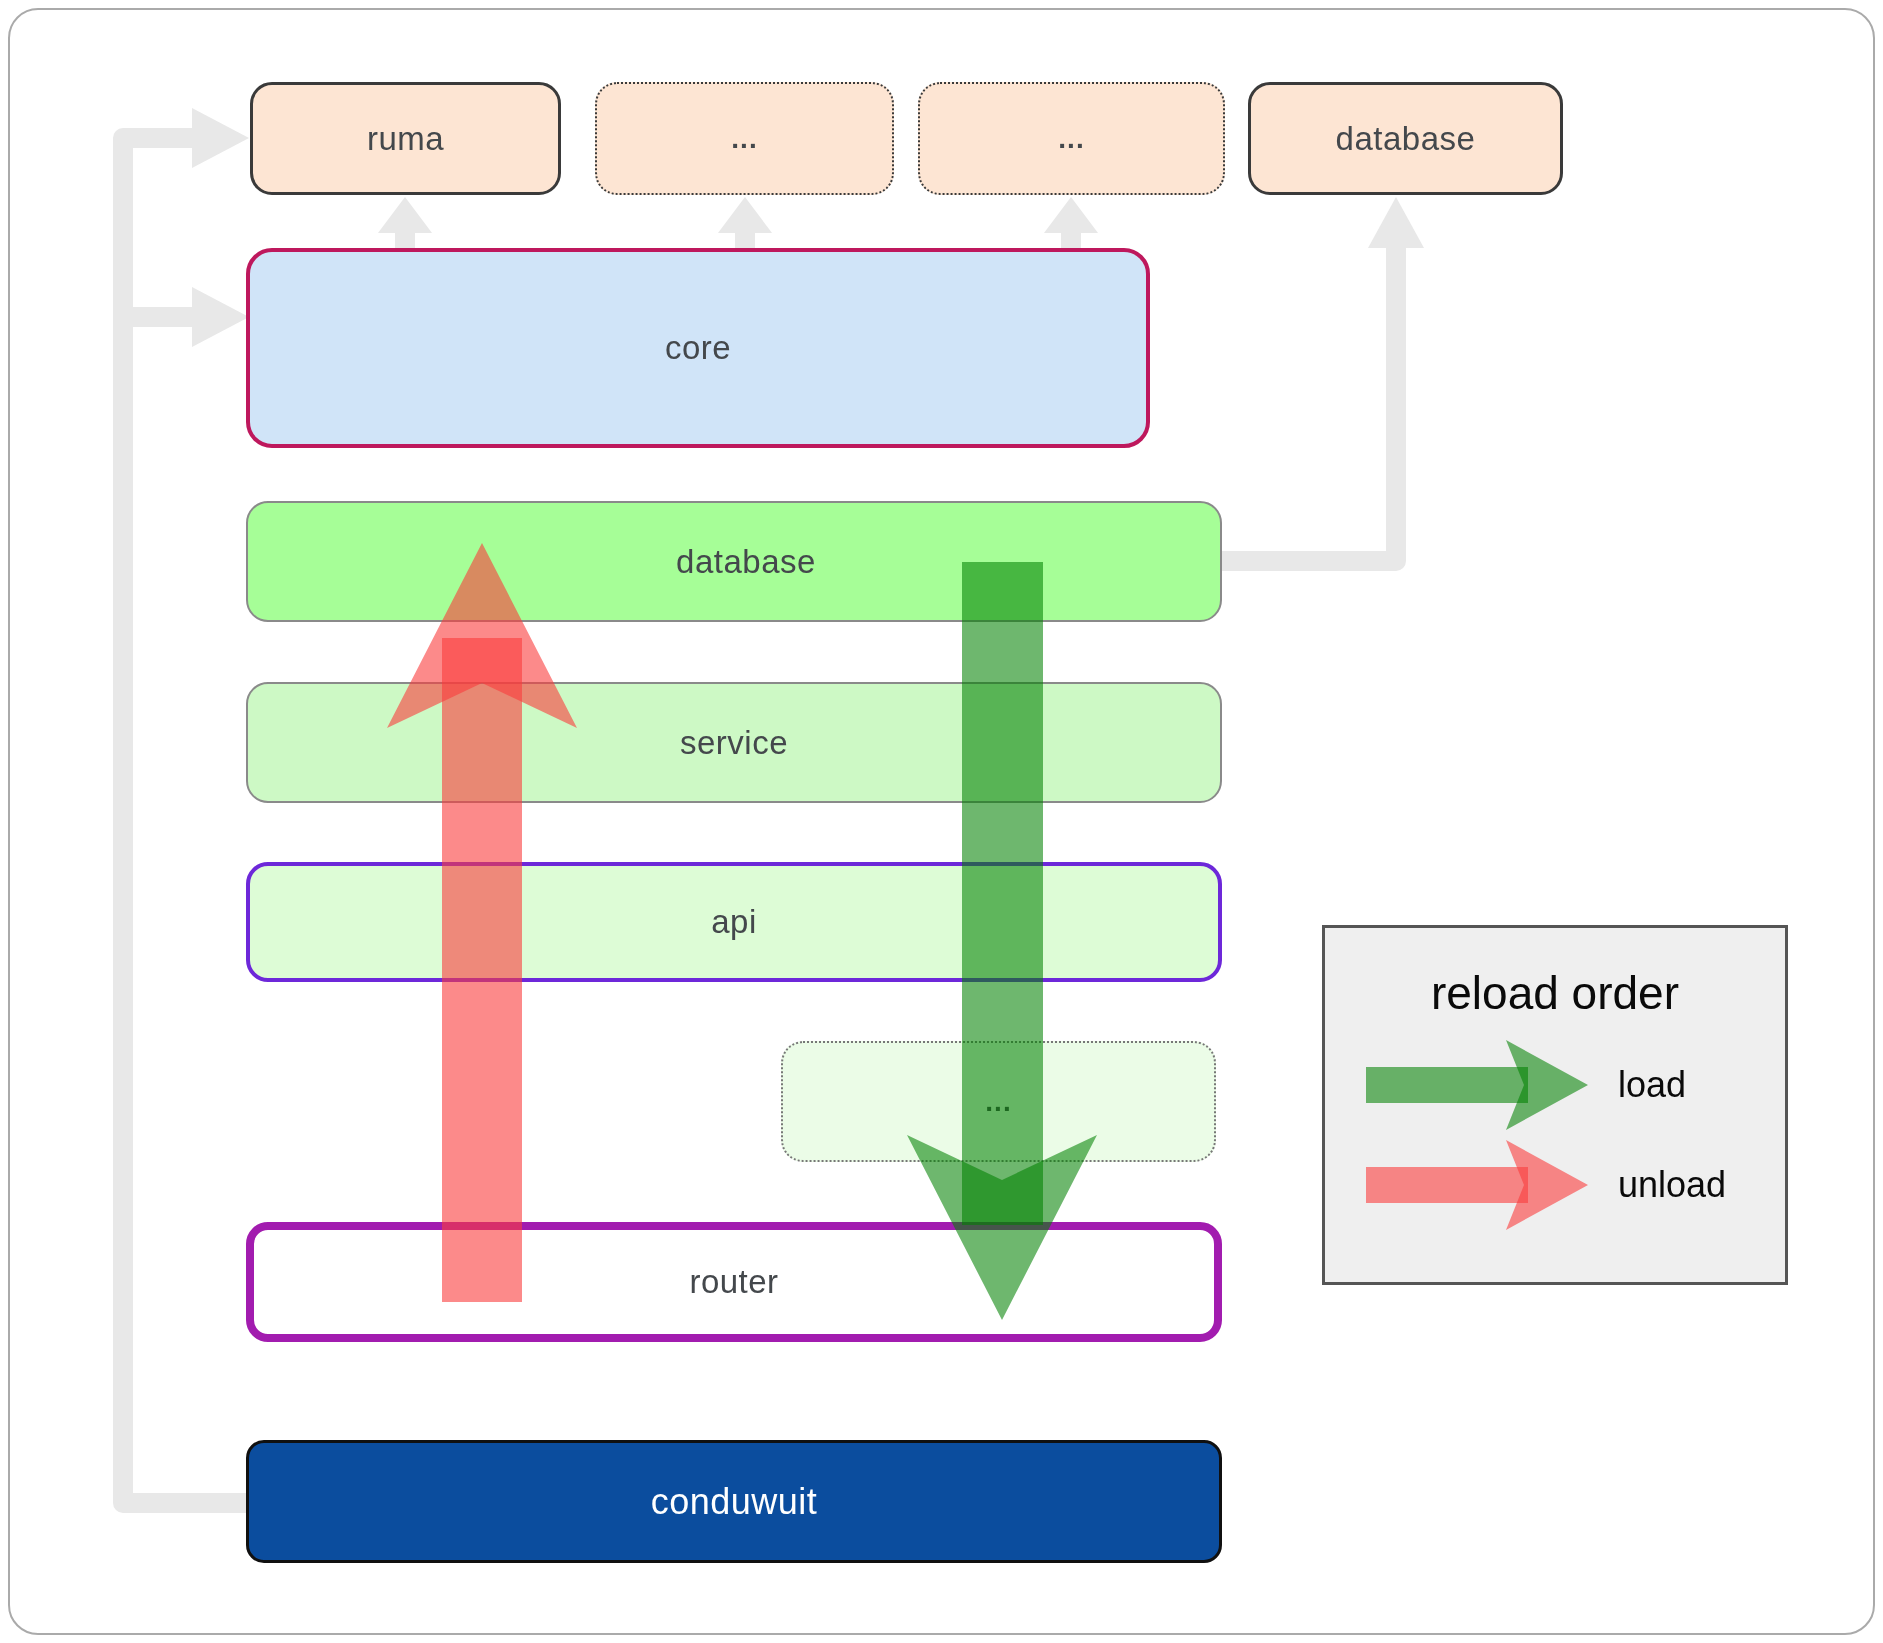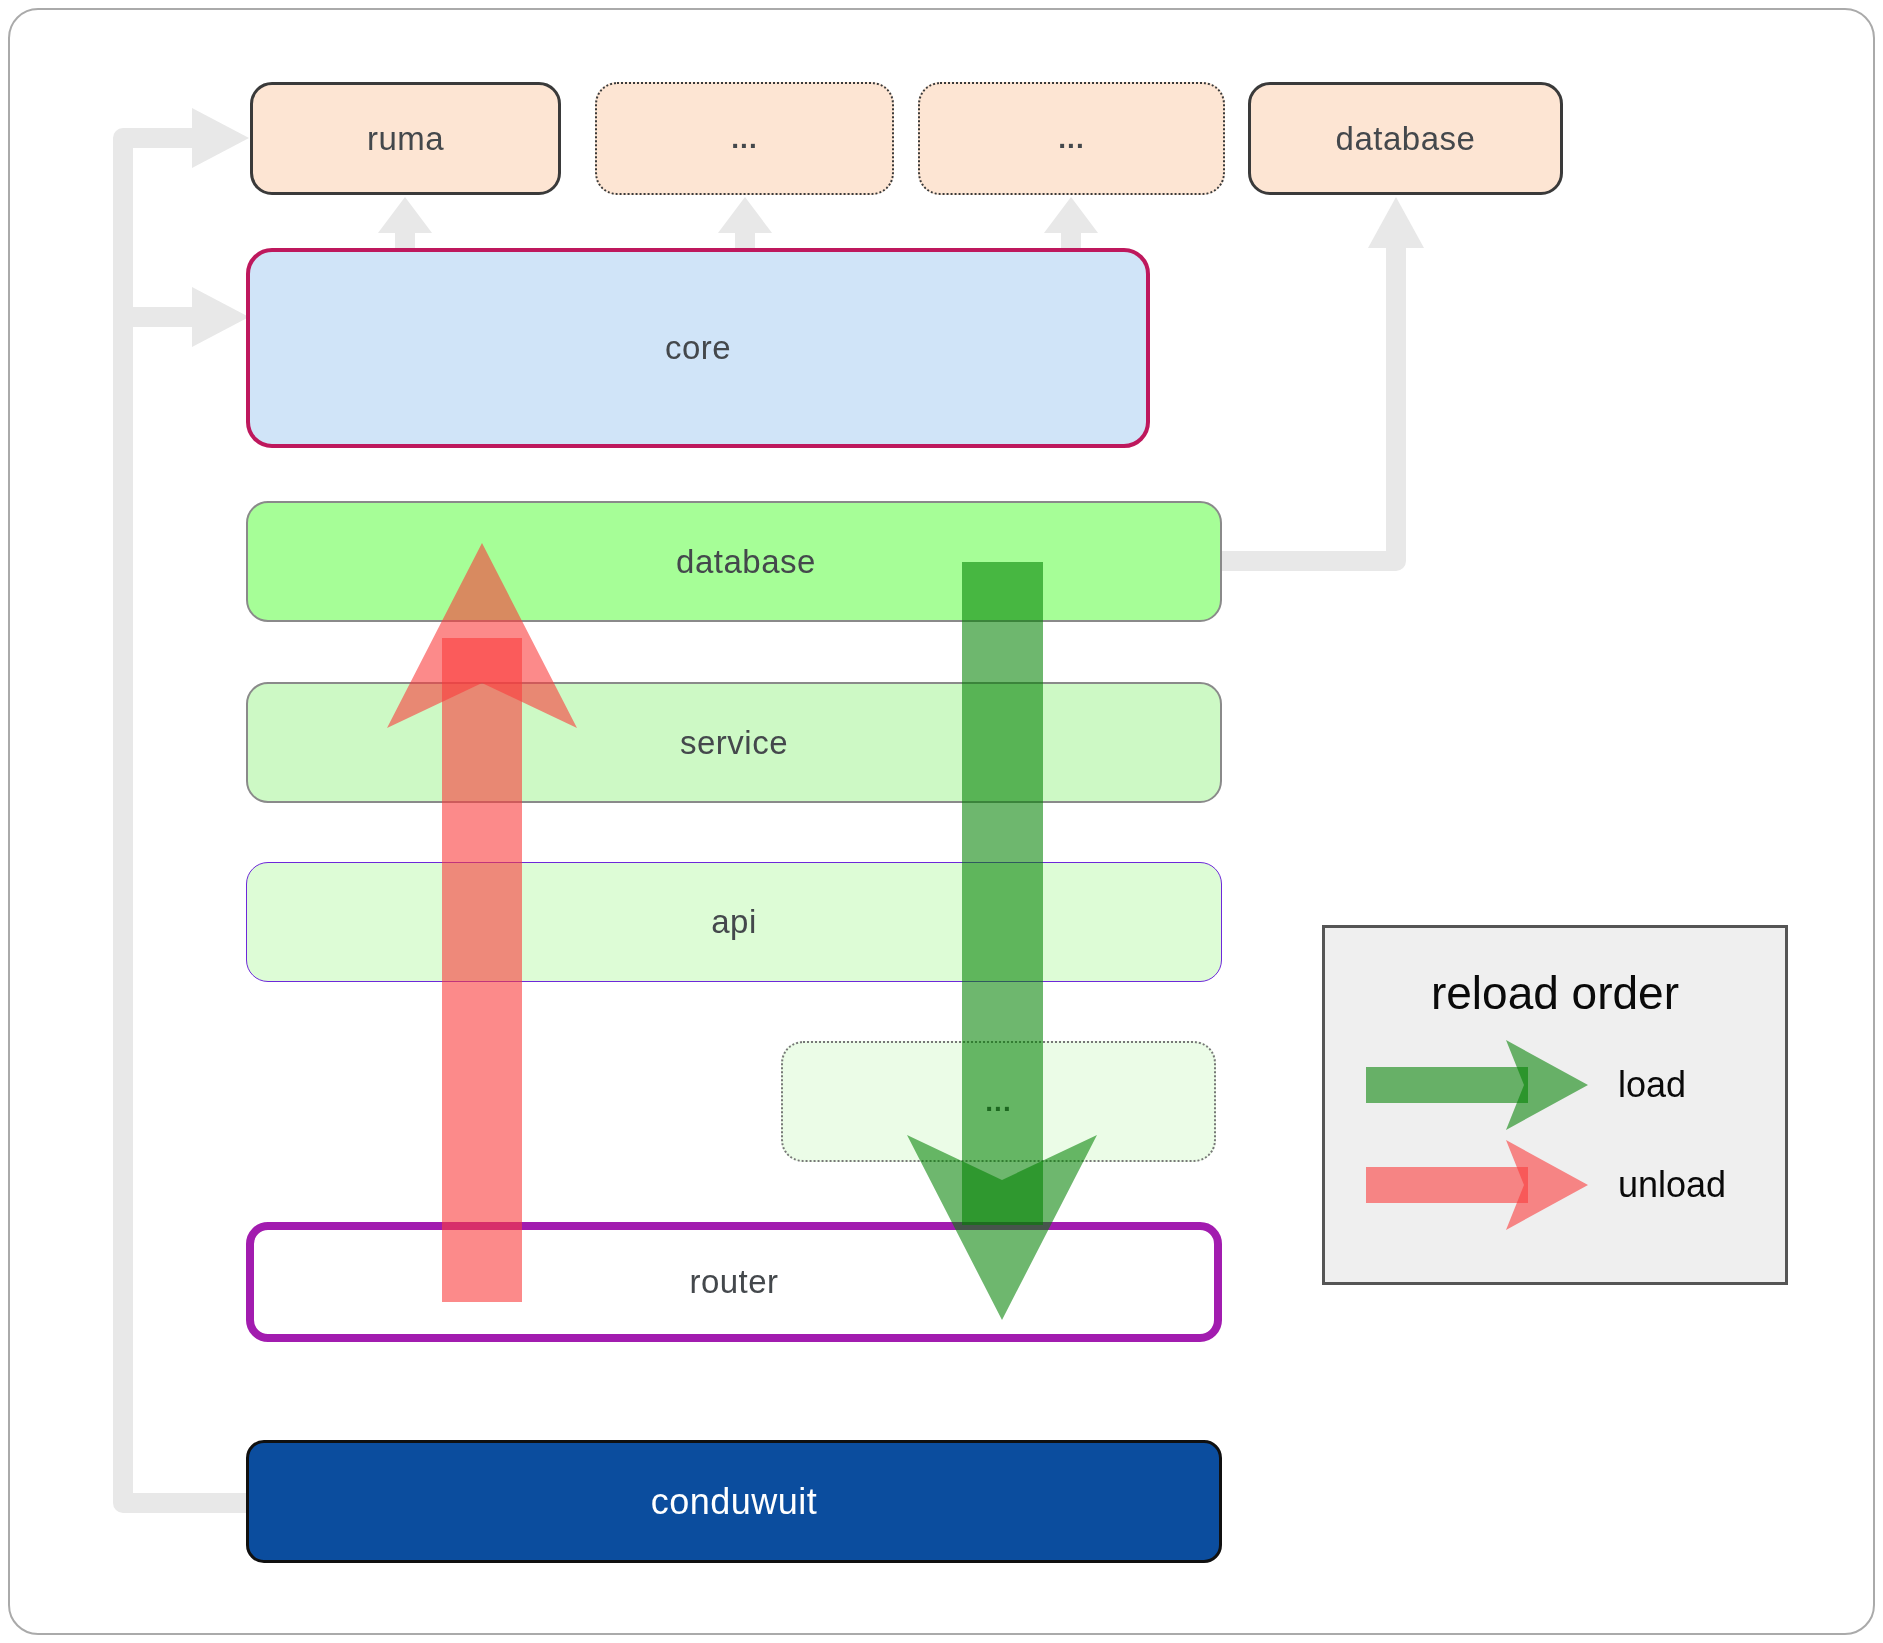--- a/index.html
+++ b/index.html
@@ -20,21 +20,21 @@
   }
   
   .b-ruma   {left:250px;top:82px;width:311px;height:113px;background:#fde5d3;border:3px solid #3a3a3a;}
   .b-dots1  {left:595px;top:82px;width:299px;height:113px;background:#fde5d3;border:2px dotted #3a3a3a;}
   .b-dots2  {left:918px;top:82px;width:307px;height:113px;background:#fde5d3;border:2px dotted #3a3a3a;}
   .b-rocksdb{left:1248px;top:82px;width:315px;height:113px;background:#fde5d3;border:3px solid #3a3a3a;}
   
   .b-core    {left:246px;top:248px;width:904px;height:200px;background:#d0e4f8;border:4px solid #be185d;border-radius:26px;}
   .b-database{left:246px;top:501px;width:976px;height:121px;background:#a6fe97;border:2px solid #8a8a8a;padding-left:24px;}
   .b-service {left:246px;top:682px;width:976px;height:121px;background:#cdf9c5;border:2px solid #8a8a8a;}
-  .b-api     {left:246px;top:862px;width:976px;height:120px;background:#ddfcd6;border:1px solid #6d28d9;}
+  .b-api     {left:246px;top:862px;width:976px;height:120px;background:#ddfcd6;border:4px solid #6d28d9;}
   .b-admin   {left:246px;top:1041px;width:433px;height:121px;background:#ebfce7;border:2px solid #8a8a8a;}
   .b-dots3   {left:781px;top:1041px;width:435px;height:121px;background:#ebfce7;border:2px dotted #777777;}
   .b-router  {left:246px;top:1222px;width:976px;height:120px;background:#ffffff;border:8px solid #a21caf;}
   .b-conduwuit{
     left:246px;top:1440px;width:976px;height:123px;background:#0b4d9e;border:3px solid #101010;
     color:#ffffff;font-weight:400;font-size:36px;border-radius:18px;
   }
   .dots-label{font-weight:700;font-size:28px;letter-spacing:1px;}
   
   .legend{

